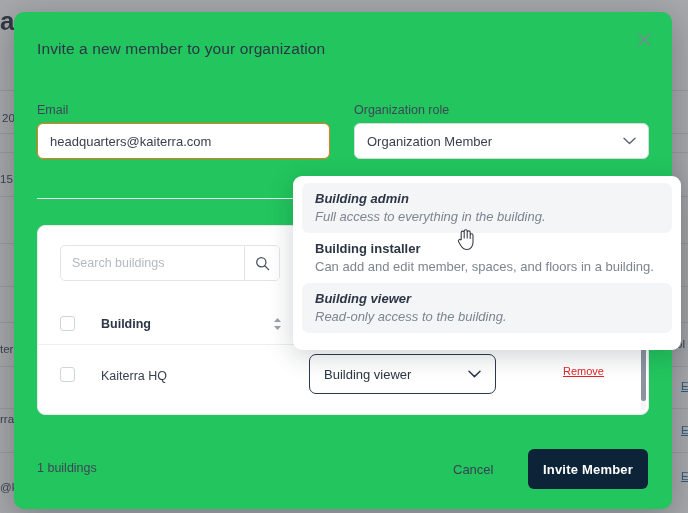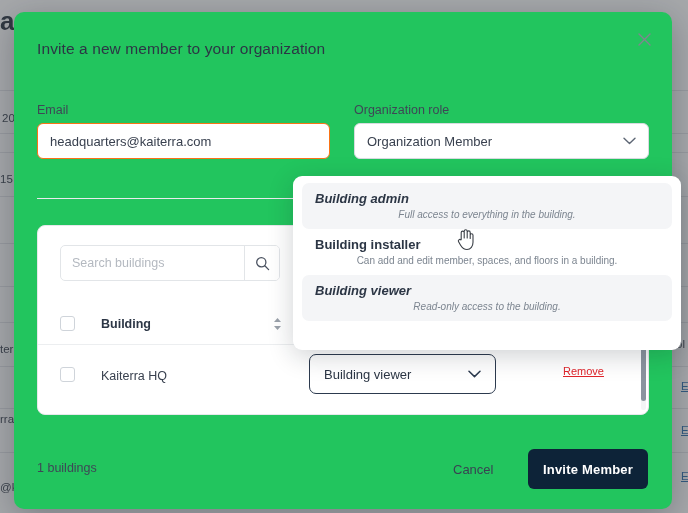--- a/index.html
+++ b/index.html
@@ -185,21 +185,21 @@
     background: #ffffff; border-radius: 9px;
     box-shadow: 0 6px 26px rgba(22,28,38,0.20);
     padding: 7px 0; z-index: 40;
   }
   .role-opt {
     position: relative; margin: 0 9px; padding: 8px 13px 9px 13px;
     border-radius: 7px; cursor: pointer;
   }
   .role-opt.hl { background: #f4f5f7; font-style: italic; }
   .role-opt .t { font-size: 13px; font-weight: 700; color: #2c3645; }
-  .role-opt .d { font-size: 10px; color: #7c8590; margin-top: 3px; text-align: center; }
+  .role-opt .d { font-size: 13px; color: #7c8590; margin-top: 3px; }
 
   .cursor-ico {
     position: absolute; left: 455px; top: 228px; z-index: 60;
     pointer-events: none;
   }
 </style>
 </head>
 <body>
 
 <div id="root">

